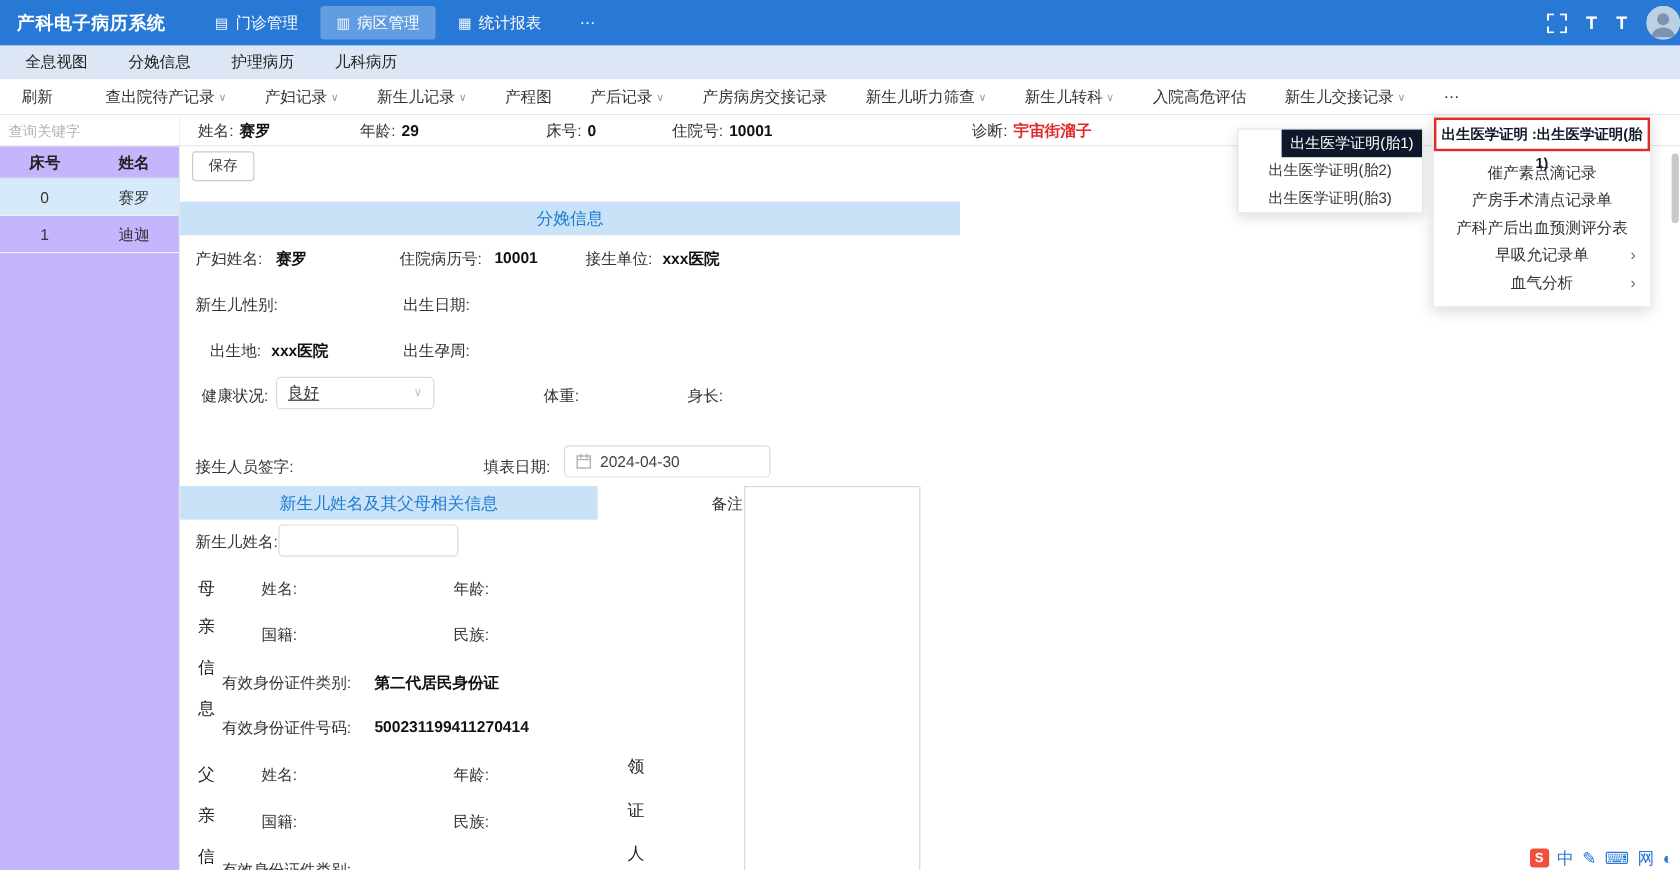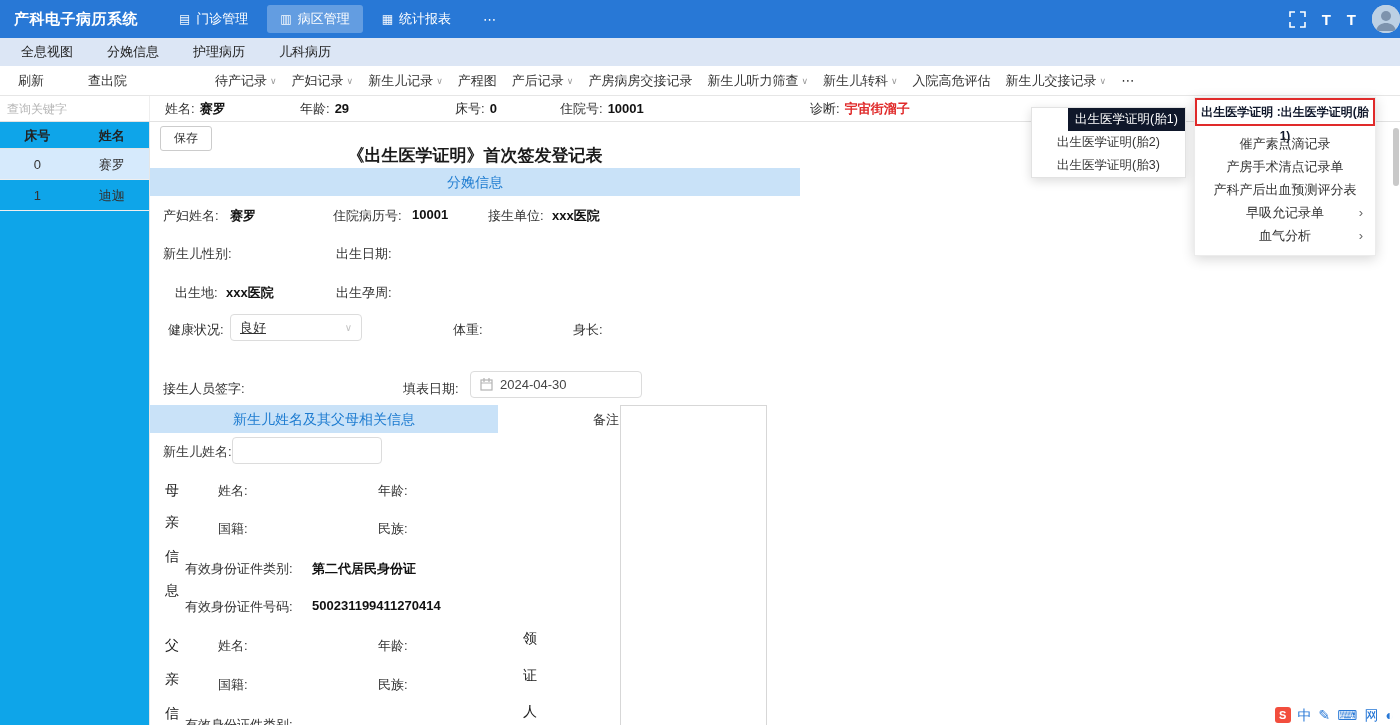--- a/index.html
+++ b/index.html
@@ -20,36 +20,36 @@
 
   
   .tabs { height:28px; background:#dce6f5; display:flex; align-items:center; padding-left:4px; }
   .tab { line-height:28px; padding:0 17px; font-size:13px; color:#222; cursor:pointer; white-space:nowrap; }
 
   
   .toolbar { height:30px; border-bottom:1px solid #e6e6e6; display:flex; align-items:center; font-size:13px; color:#333; background:#fff; }
   .tool { cursor:pointer; white-space:nowrap; }
   .tool-refresh { margin-left:18px; }
   .tool-discharge { margin-left:44px; }
-  .toolbar-menus { display:flex; align-items:center; gap:15px; margin-left:88px; }
+  .toolbar-menus { display:flex; align-items:center; gap:32px; }
   .has-caret::after { content:"∨"; font-size:9px; color:#999; margin-left:3px; position:relative; top:-1px; }
 
   
   .patientbar { height:26px; border-bottom:1px solid #e2e2e2; position:relative; background:#fff; }
   .search-wrap { position:absolute; left:0; top:0; width:150px; height:25px; border-right:1px solid #eee; }
   .search-input { width:100%; height:100%; border:none; outline:none; padding:0 7px; font-size:12px; color:#333; font-family:inherit; }
   .search-input::placeholder { color:#b5b5b5; }
   .pfield { position:absolute; top:0; height:26px; line-height:25px; white-space:nowrap; }
   .pfield .plabel { color:#333; }
   .pfield .pval { font-weight:700; color:#111; margin-left:5px; }
   .pfield .pval.red { color:#e02a2a; font-weight:700; }
 
   
   .body { display:flex; height:603px; position:relative; }
-  .sidebar { width:150px; border-right:1px solid #e6e6e6; background:#0ea5e9; flex:none; }
+  .sidebar { width:150px; border-right:1px solid #e6e6e6; background:#c4b5fd; flex:none; }
   .srow { display:flex; text-align:center; border-bottom:1px solid #efefef; cursor:pointer; }
   .srow .c { width:75px; }
   .srow.head { height:27px; line-height:27px; font-weight:700; color:#222; border-bottom:1px solid #e3e3e3; cursor:default; }
   .srow.r { height:31px; line-height:31px; color:#333; }
   .srow.selected { background:#d6eafc; }
 
   
   .content { position:relative; flex:1; background:#fff; overflow:hidden; }
   .abs { position:absolute; white-space:nowrap; }
   .save-btn { position:absolute; left:10px; top:4px; padding:3px 13px; background:#fff; border:1px solid #ccc; border-radius:3px; font-size:12px; color:#333; cursor:pointer; font-family:inherit; }
@@ -188,21 +188,20 @@
         <div class="c">赛罗</div>
       </div>
       <div class="srow r">
         <div class="c">1</div>
         <div class="c">迪迦</div>
       </div>
     </aside>
 
     <main class="content">
       <button class="save-btn">保存</button>
-      <div class="form-title">《出生医学证明》首次签发登记表</div>
       <div class="band band1">分娩信息</div>
 
       <span class="abs lbl" style="left:13px;top:85px">产妇姓名:</span>
       <span class="abs val" style="left:80px;top:85px">赛罗</span>
       <span class="abs lbl" style="left:183px;top:85px">住院病历号:</span>
       <span class="abs val" style="left:262px;top:85px">10001</span>
       <span class="abs lbl" style="left:338px;top:85px">接生单位:</span>
       <span class="abs val" style="left:402px;top:85px">xxx医院</span>
 
       <span class="abs lbl" style="left:13px;top:123px">新生儿性别:</span>

